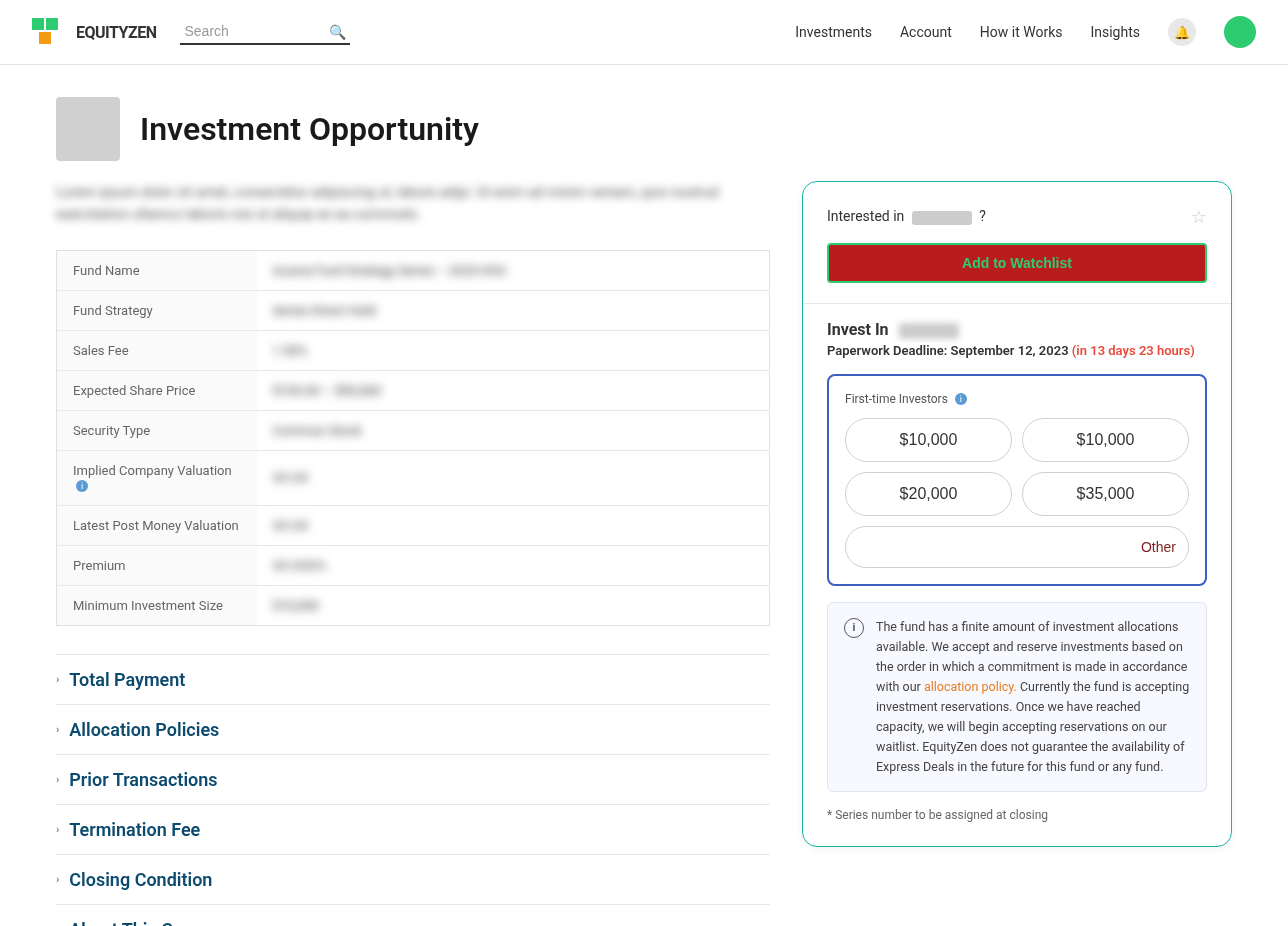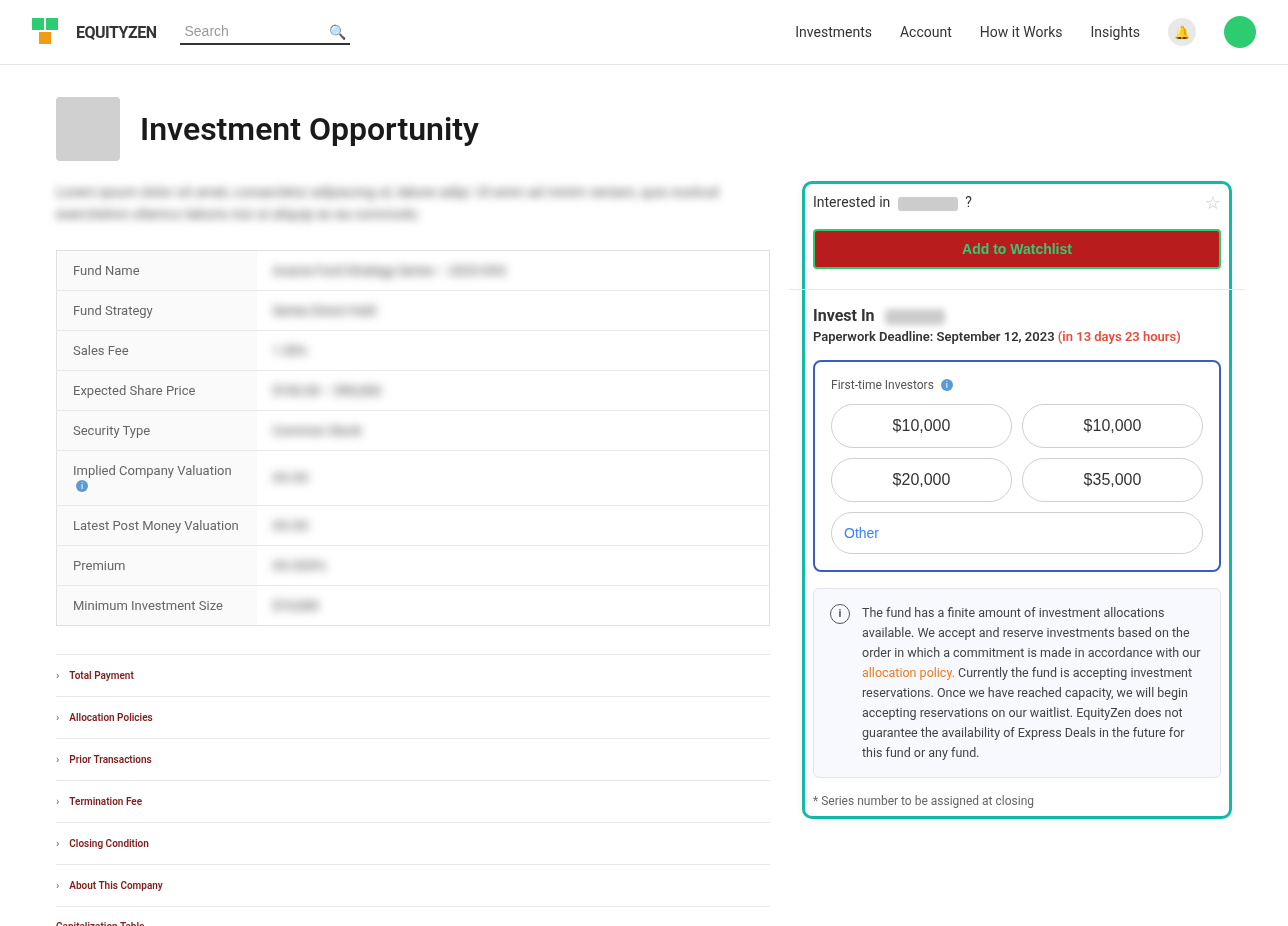--- a/index.html
+++ b/index.html
@@ -67,25 +67,25 @@
     .info-dot { display: inline-block; width: 12px; height: 12px; background: #5b9bd5; border-radius: 50%; font-size: 9px; color: #fff; text-align: center; line-height: 12px; margin-left: 3px; cursor: pointer; vertical-align: middle; }
 
     
     .expand-sections { display: flex; flex-direction: column; gap: 0; }
     .expand-item {
       display: flex; align-items: center; gap: 10px;
       padding: 14px 0; border-bottom: 1px solid #e8e8e8; cursor: pointer;
     }
     .expand-item:first-child { border-top: 1px solid #e8e8e8; }
     .chevron { font-size: 11px; color: #666; }
-    .expand-label { font-weight: 600; font-size: 10px; color: #7f1d1d; }
+    .expand-label { font-weight: 600; font-size: 18px; color: #0c4a6e; }
 
     
     .invest-card {
-      border: 3px solid #14b8a6; border-radius: 10px; padding: 8px;
+      border: 1px solid #14b8a6; border-radius: 15px; padding: 24px;
       background: #fff; box-shadow: 0 2px 8px rgba(0,0,0,0.06);
     }
     .watchlist-row { display: flex; align-items: center; justify-content: space-between; margin-bottom: 16px; }
     .star-btn { font-size: 18px; color: #ccc; cursor: pointer; }
     .watchlist-btn {
       width: 100%; padding: 10px; border: 2px solid #2ecc71; background: #b91c1c;
       color: #2ecc71; font-size: 14px; font-weight: 600; border-radius: 4px;
       cursor: pointer; margin-bottom: 20px;
     }
     .divider { border: none; border-top: 1px solid #e8e8e8; margin: 0 -24px 16px; }
@@ -100,22 +100,22 @@
     }
     .first-time-label { font-size: 12px; color: #555; margin-bottom: 12px; display: flex; align-items: center; gap: 4px; }
     .amount-grid { display: grid; grid-template-columns: 1fr 1fr; gap: 10px; margin-bottom: 10px; }
     .amount-btn {
       padding: 12px; border: 1.5px solid #d0d0d0; border-radius: 30px;
       background: #fff; font-size: 16px; font-weight: 400; cursor: pointer; text-align: center;
       color: #333;
     }
     .amount-btn-other {
       width: 100%; padding: 12px; border: 1.5px solid #d0d0d0; border-radius: 30px;
-      background: #fff; font-size: 14px; font-weight: 500; cursor: pointer; text-align: left;
-      color: #3b82f6;
+      background: #fff; font-size: 14px; font-weight: 500; cursor: pointer; text-align: right;
+      color: #7f1d1d;
     }
 
     
     .info-box {
       background: #f8f9ff; border: 1px solid #e0e4f0; border-radius: 6px;
       padding: 14px 16px; display: flex; gap: 12px; margin-bottom: 16px;
       font-size: 12.5px; line-height: 1.6; color: #444;
     }
     .info-circle {
       width: 20px; height: 20px; border: 1.5px solid #555; border-radius: 50%;

